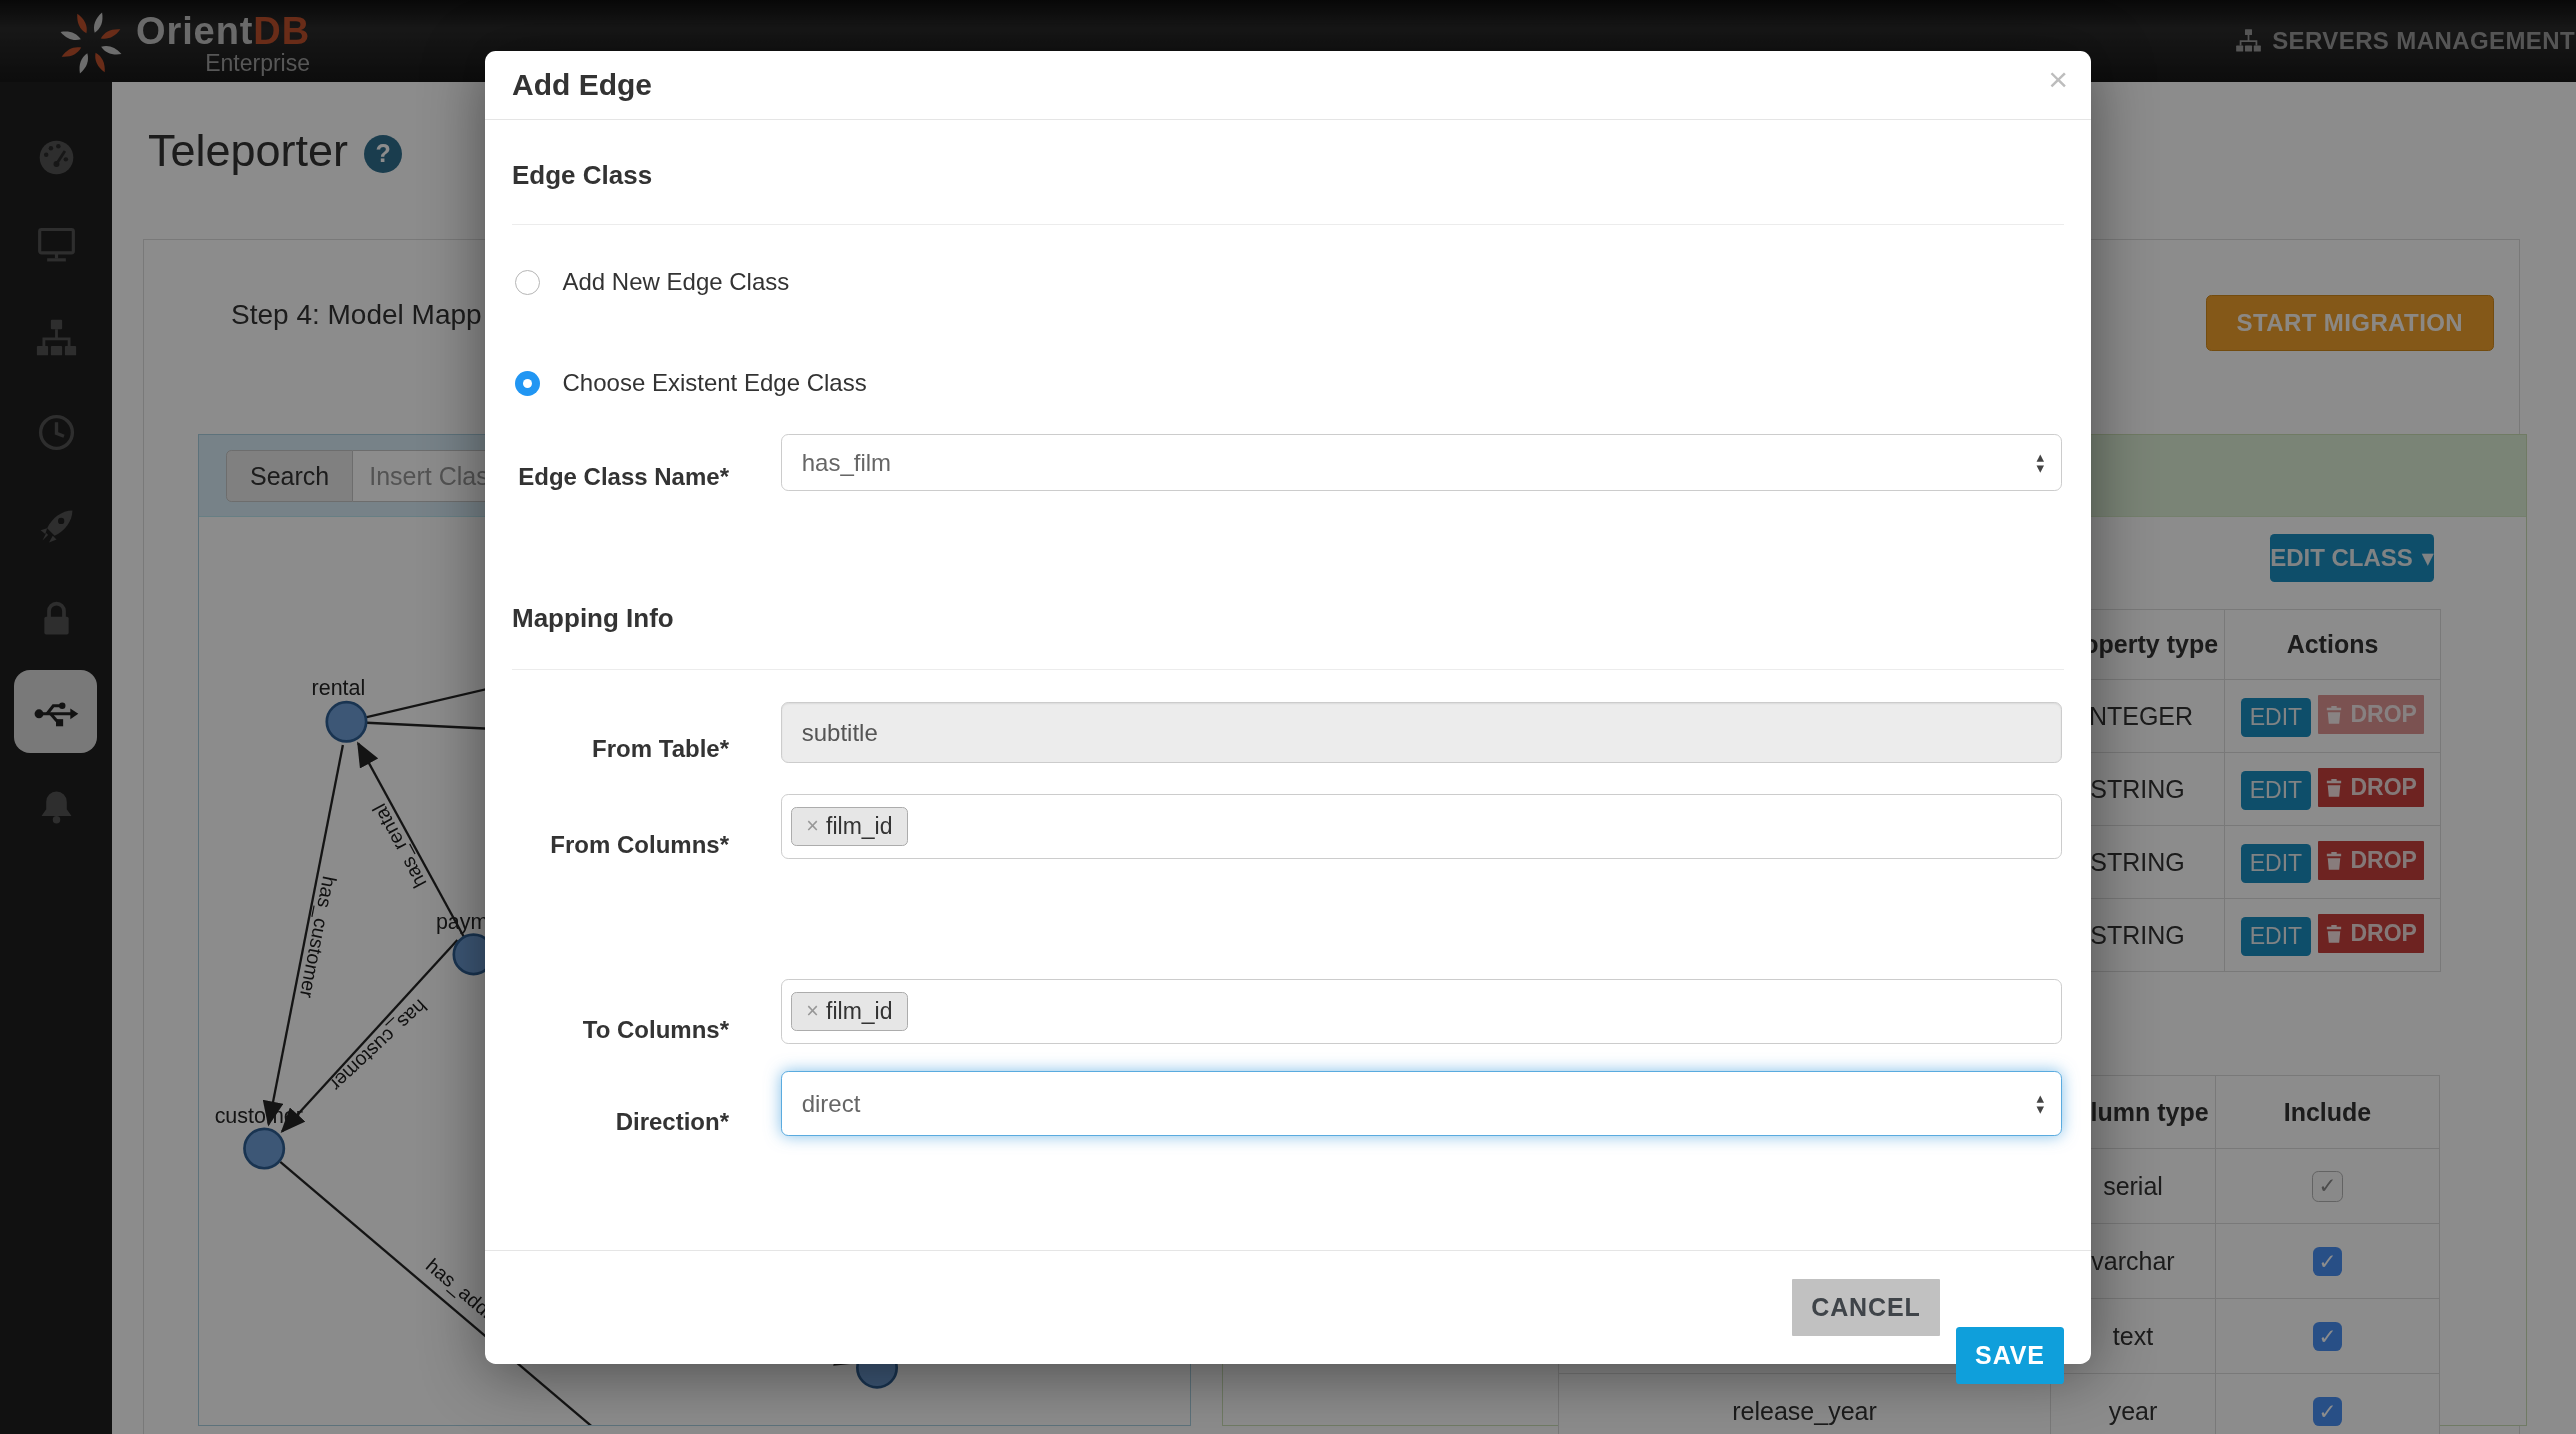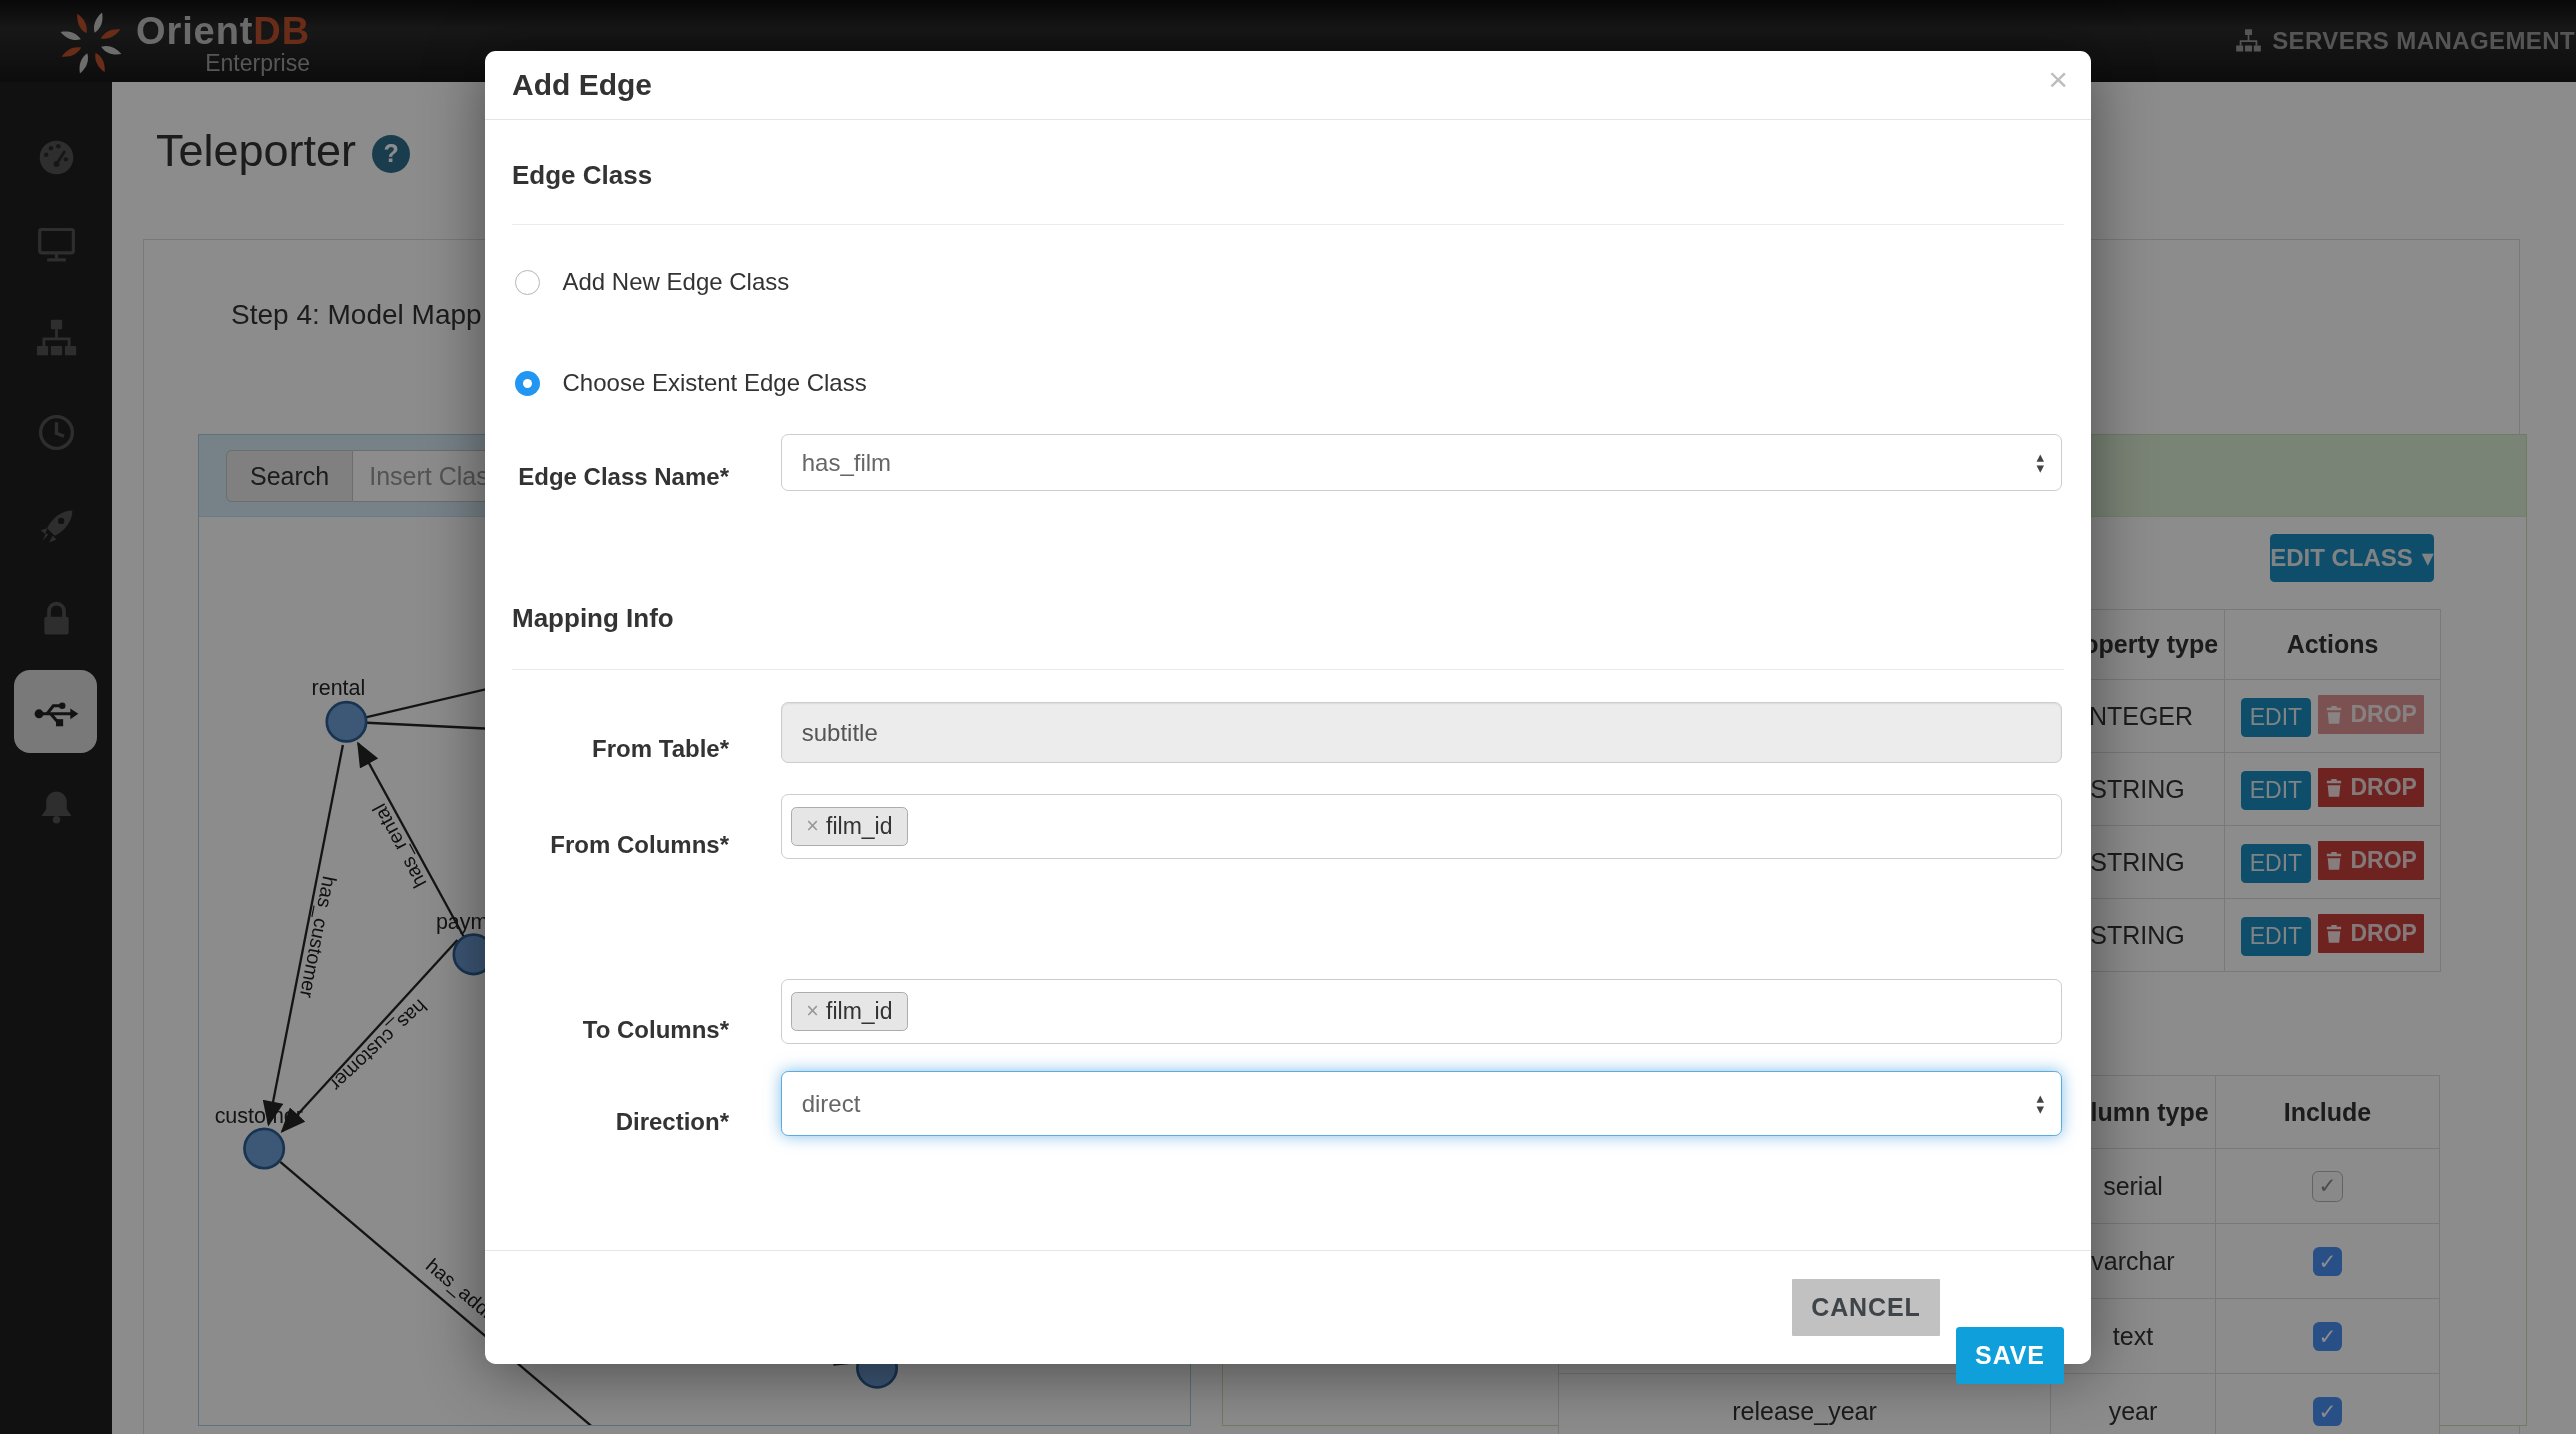--- a/index.html
+++ b/index.html
@@ -17,21 +17,21 @@
   .servers{position:absolute;right:29px;top:0;height:82px;display:flex;align-items:center;gap:10.7px;
     color:#9b9b9b;font-size:24px;font-weight:700;letter-spacing:0.4px;}
 
   
   .sidebar{position:absolute;top:82px;left:0;width:112px;height:1352px;background:#202020;z-index:4;}
   .side-item{position:absolute;left:0;width:112px;height:54px;display:flex;align-items:center;justify-content:center;}
   .side-active{position:absolute;left:14.3px;top:588px;width:83px;height:83px;background:#dcdcdc;border-radius:16px;}
 
   
   .main{position:absolute;left:112px;top:82px;width:2464px;height:1352px;background:#fff;}
-  .page-title{position:absolute;left:44px;top:43px;font-size:45px;color:#333;display:flex;align-items:center;gap:16px;}
+  .page-title{position:absolute;left:36px;top:43px;font-size:45px;color:#333;display:flex;align-items:center;gap:16px;}
   .help-badge{display:inline-flex;width:38px;height:38px;border-radius:50%;background:#31708f;color:#fff;
     font-size:25px;font-weight:700;align-items:center;justify-content:center;margin-top:5.4px;}
   .outer-panel{position:absolute;left:31px;top:157px;width:2375px;height:1195px;background:#fff;border:0.9px solid #ddd;}
   .step-title{position:absolute;left:87px;top:59px;font-size:28px;color:#333;}
   .btn-migration{position:absolute;right:25px;top:55px;height:54px;padding:0 30px;background:#f1a02c;
     border:0.9px solid #d28a1d;border-radius:5.4px;color:rgba(255,255,255,.93);font-size:24px;font-weight:700;
     display:flex;align-items:center;letter-spacing:0.4px;}
 
   
   .graph-panel{position:absolute;left:54px;top:194px;width:991px;height:990px;background:#fff;
@@ -229,20 +229,21 @@
   </div>
 
   <div class="main">
     <div class="page-title">
       <span>Teleporter</span>
       <span class="help-badge">?</span>
     </div>
 
     <div class="outer-panel">
       <div class="step-title">Step 4: Model Mapp</div>
+      <div class="btn-migration">START MIGRATION</div>
 
       <div class="graph-panel">
         <div class="graph-head">
           <div class="search-group">
             <div class="search-addon">Search</div>
             <input class="search-input" type="text" placeholder="Insert Class" style="">
           </div>
         </div>
         <div class="graph-body">
           <svg id="graph-svg" viewBox="0 0 1106 1016">

